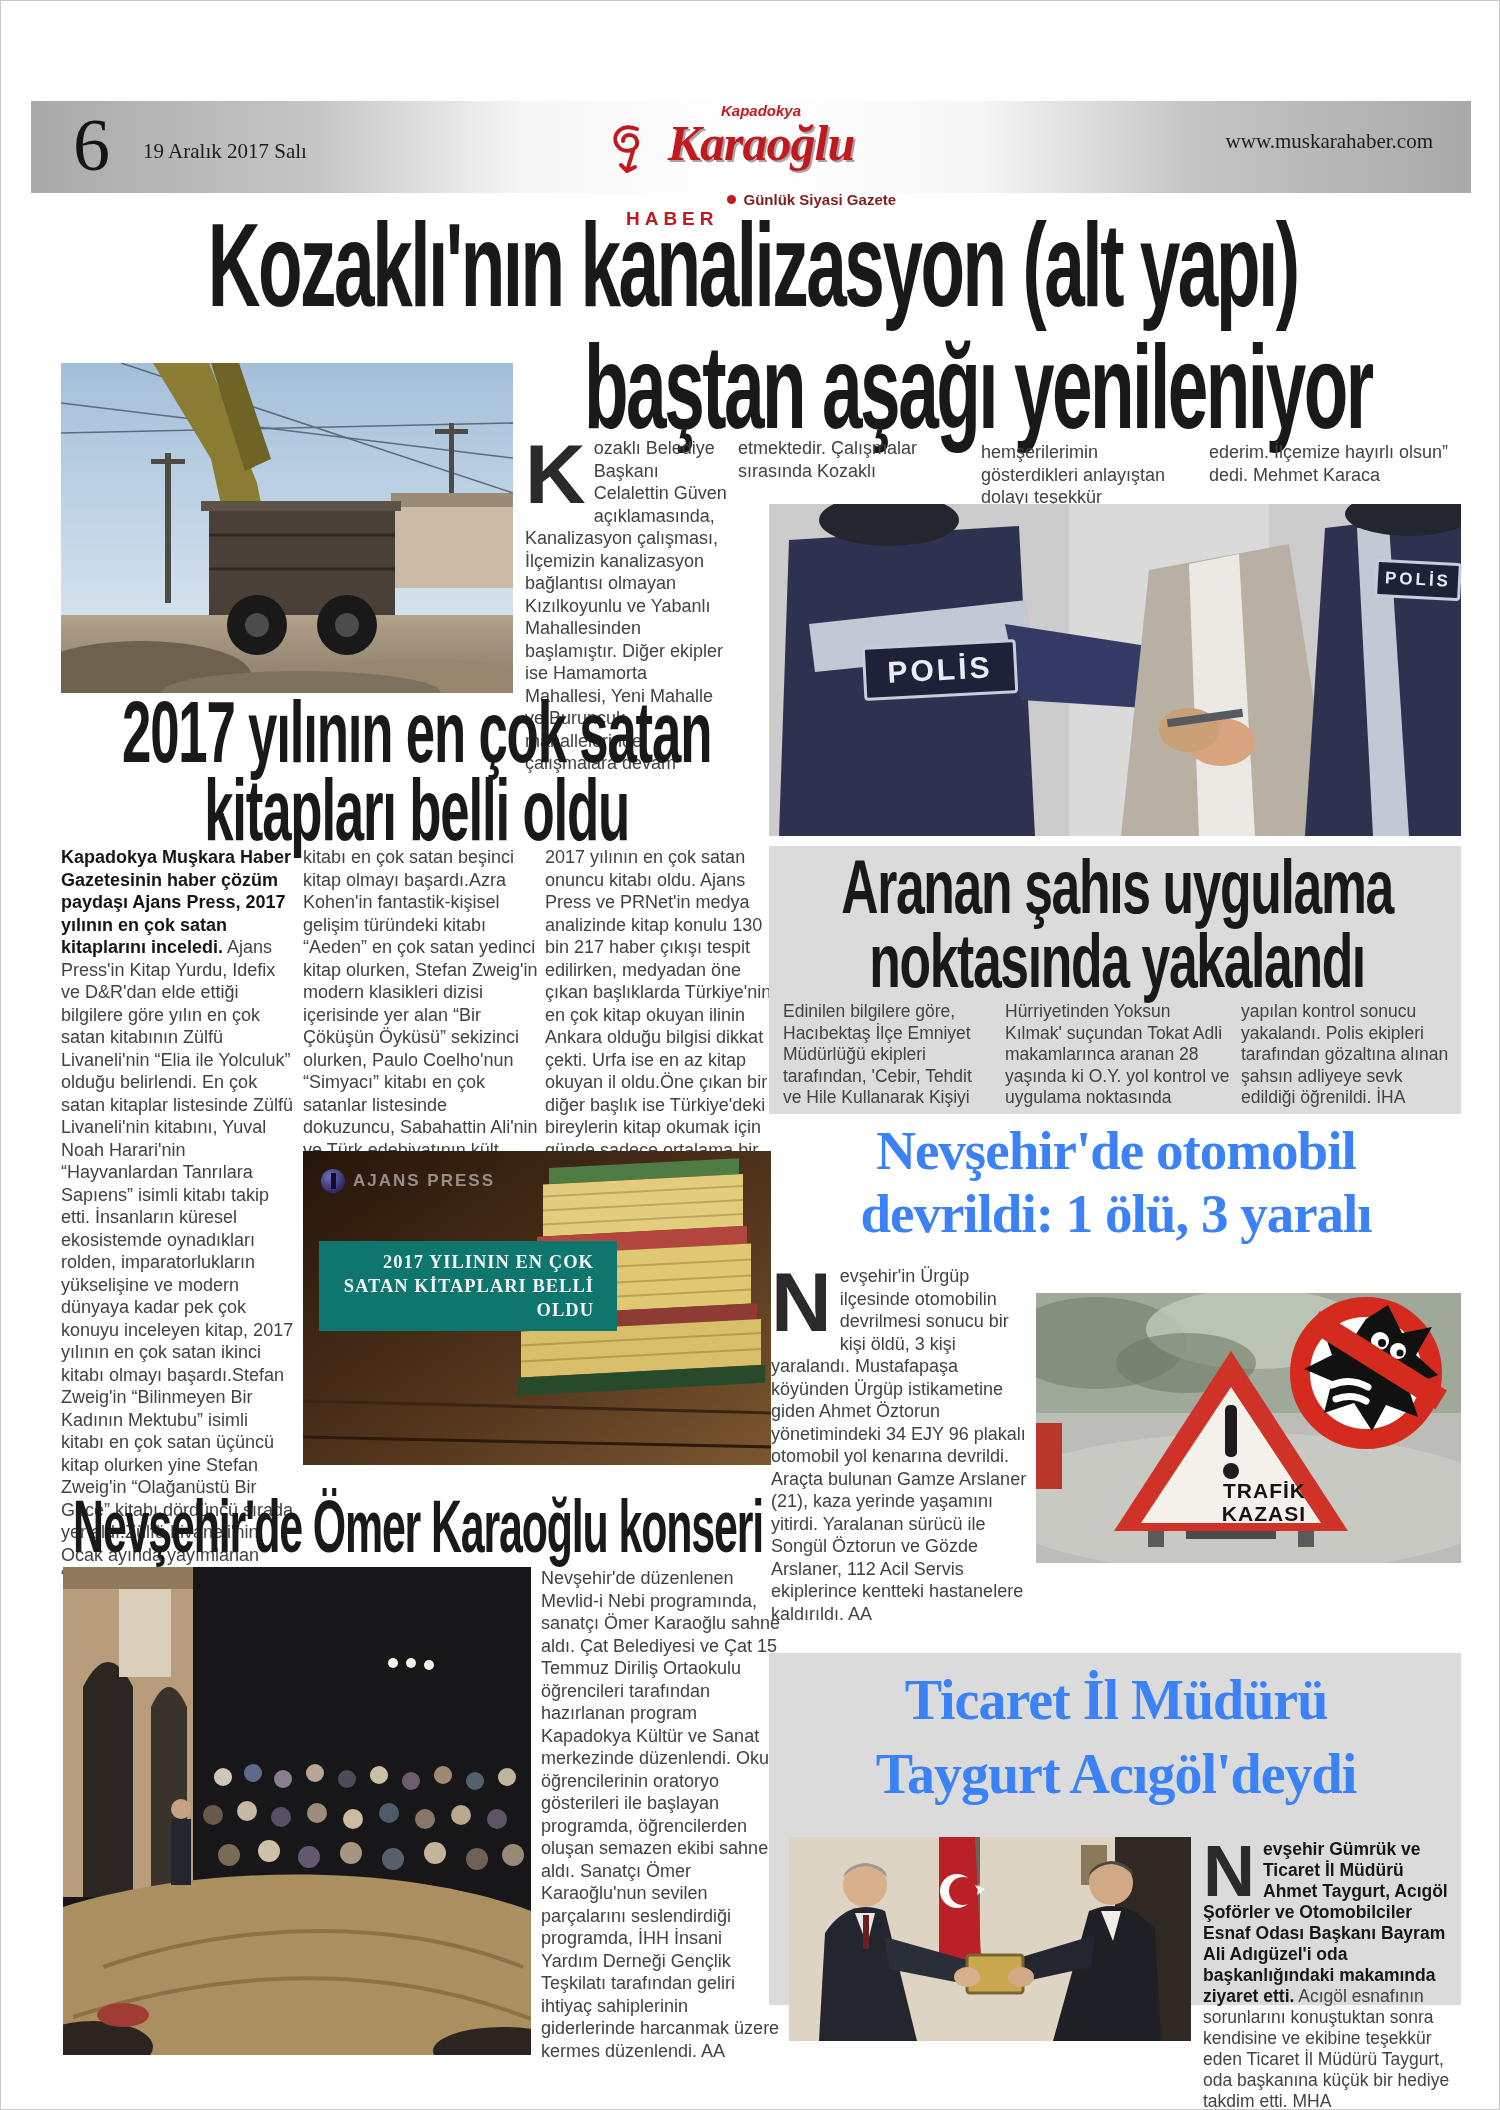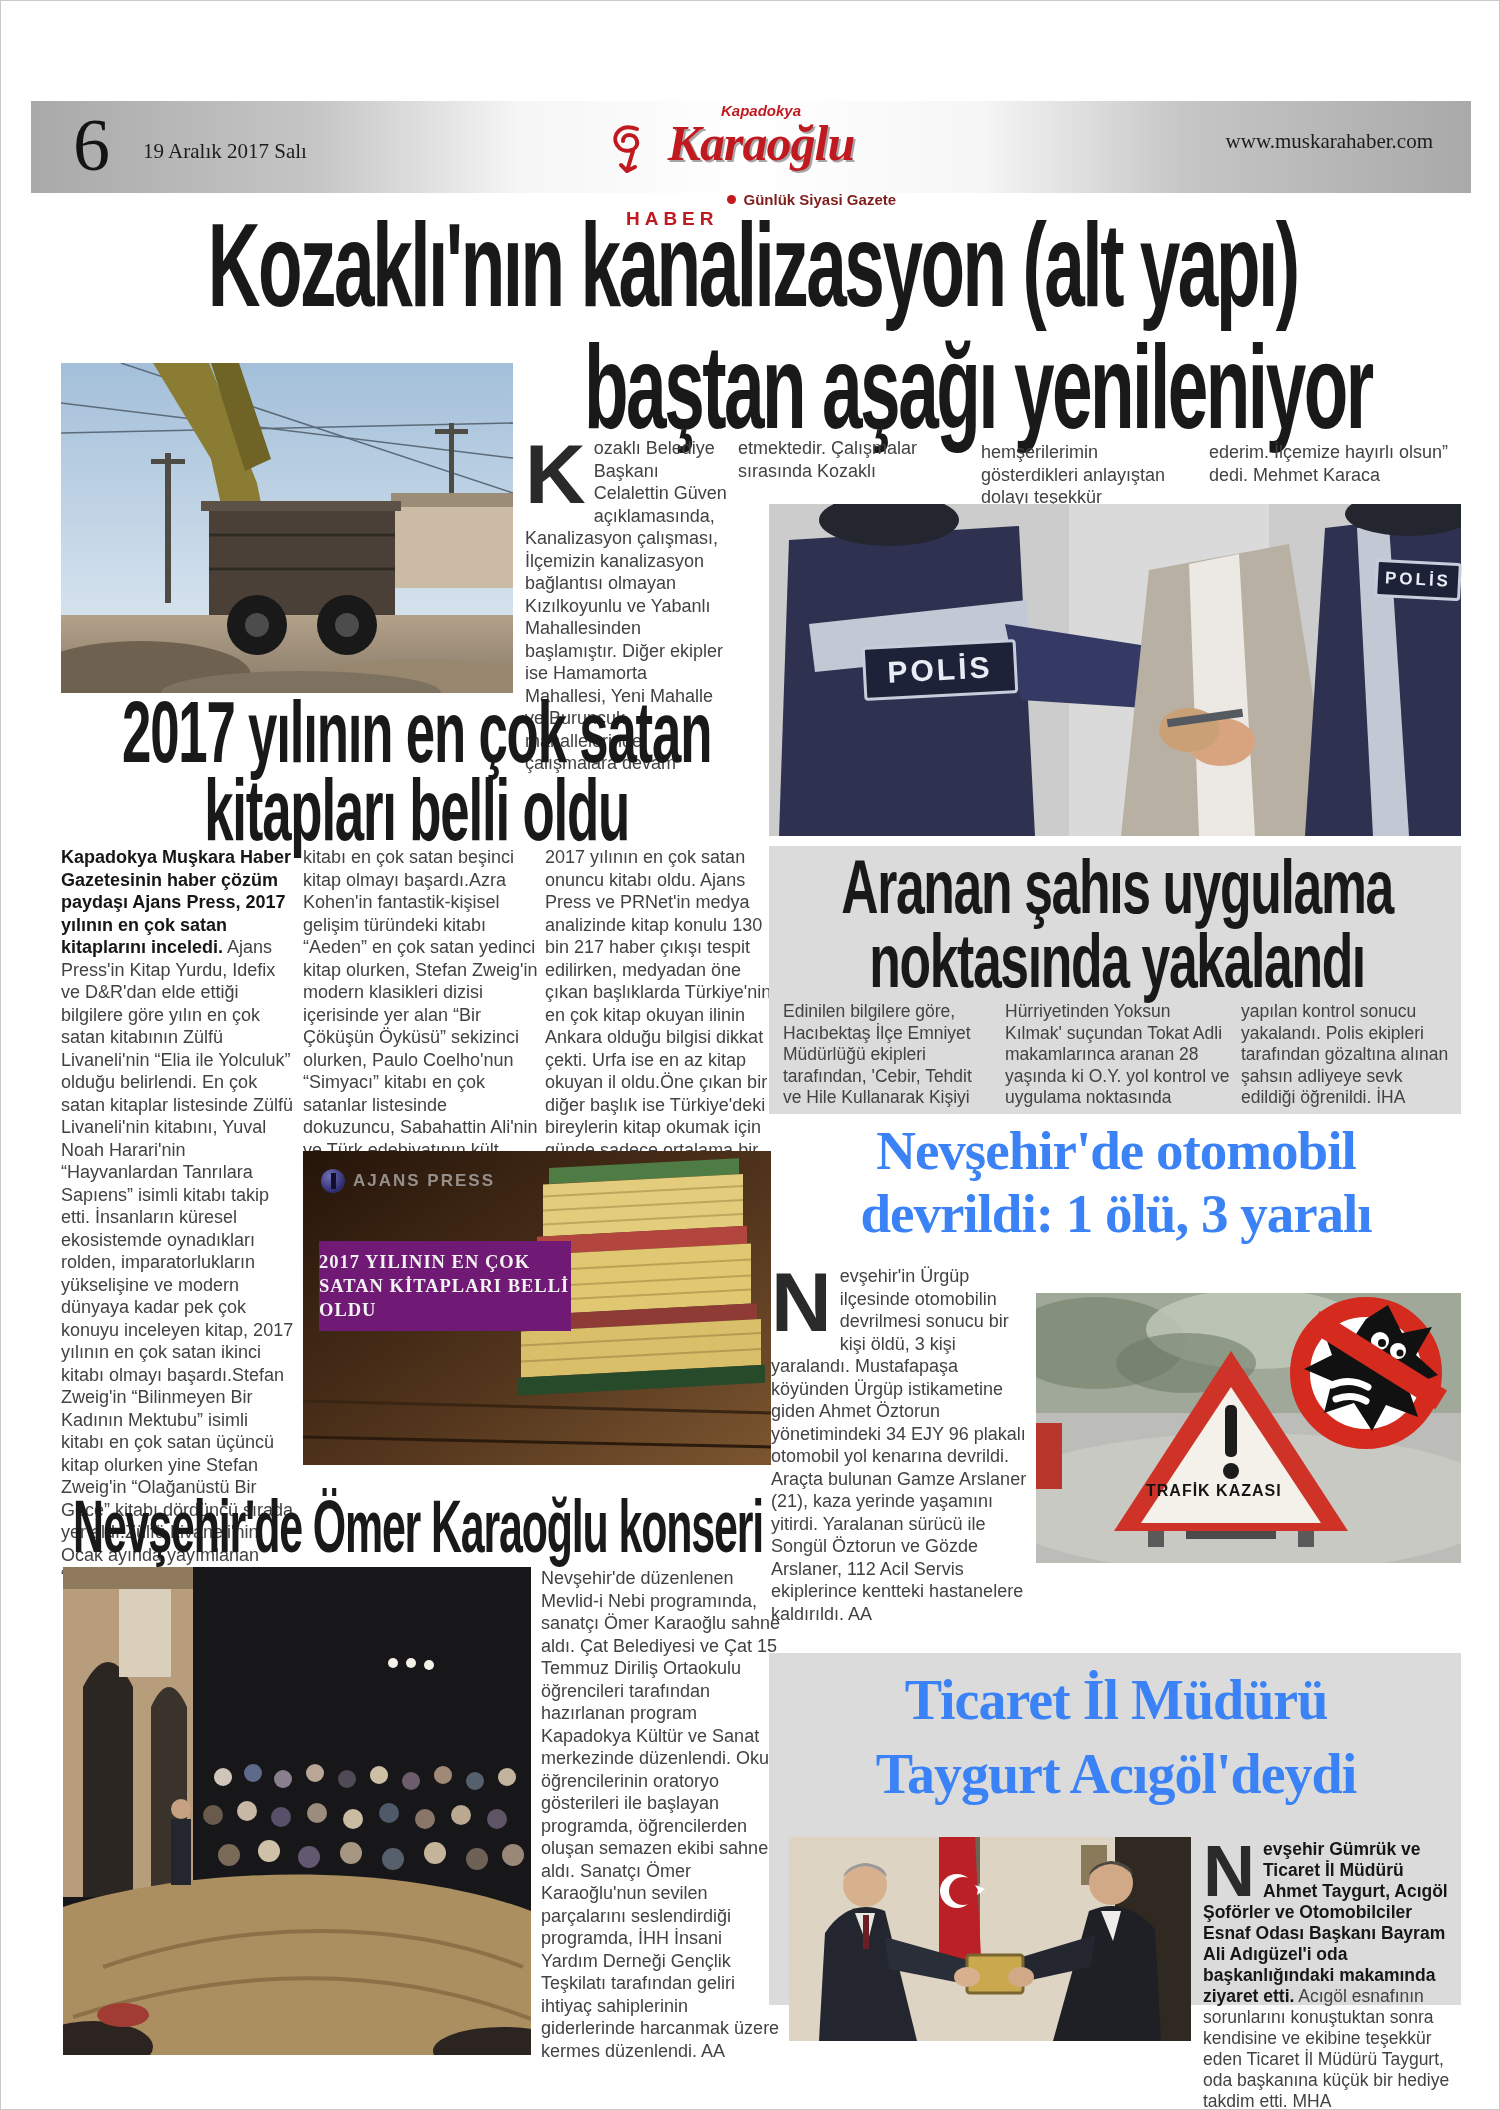--- a/index.html
+++ b/index.html
@@ -33,23 +33,23 @@
   .panel{background:#dbdbdb;}
   .photo{overflow:hidden;}
   .photo svg{display:block;}
   
   .polisbadge{background:#1d2238;border:3px solid #c7cedb;border-radius:4px;color:#e8edf5;font-weight:700;
               display:flex;align-items:center;justify-content:center;letter-spacing:3px;}
   .ajans{display:flex;align-items:center;gap:8px;color:#a7a3a0;font-weight:700;font-size:17px;letter-spacing:2px;opacity:.85;}
   .ajans .globe{width:24px;height:24px;border-radius:50%;background:radial-gradient(circle at 35% 30%,#7b7fd0,#2e2f7f 70%);
                 position:relative;}
   .ajans .globe:after{content:"";position:absolute;left:10px;top:4px;width:5px;height:16px;background:#0d0d33;}
-  .bookslabel{background:#701a75;color:#f2f2f2;font-family:"Liberation Serif",serif;font-weight:700;font-size:18.5px;
-              line-height:24px;text-align:left;padding:9px 0;letter-spacing:1px;}
-  .trafiktxt{color:#141414;font-weight:700;font-size:16px;line-height:23px;text-align:left;letter-spacing:1px;}
+  .bookslabel{background:#0f766e;color:#f2f2f2;font-family:"Liberation Serif",serif;font-weight:700;font-size:18.5px;
+              line-height:24px;text-align:right;padding:9px 23px;letter-spacing:1px;}
+  .trafiktxt{color:#141414;font-weight:700;font-size:21px;line-height:23px;text-align:right;letter-spacing:1px;}
 </style>
 </head>
 <body>
 
 <div class="page">
 
   <div class="abs band"></div>
   <div class="abs pagenum">6</div>
   <div class="abs date">19 Aralık 2017 Salı</div>
   <div class="abs website">www.muskarahaber.com</div>

